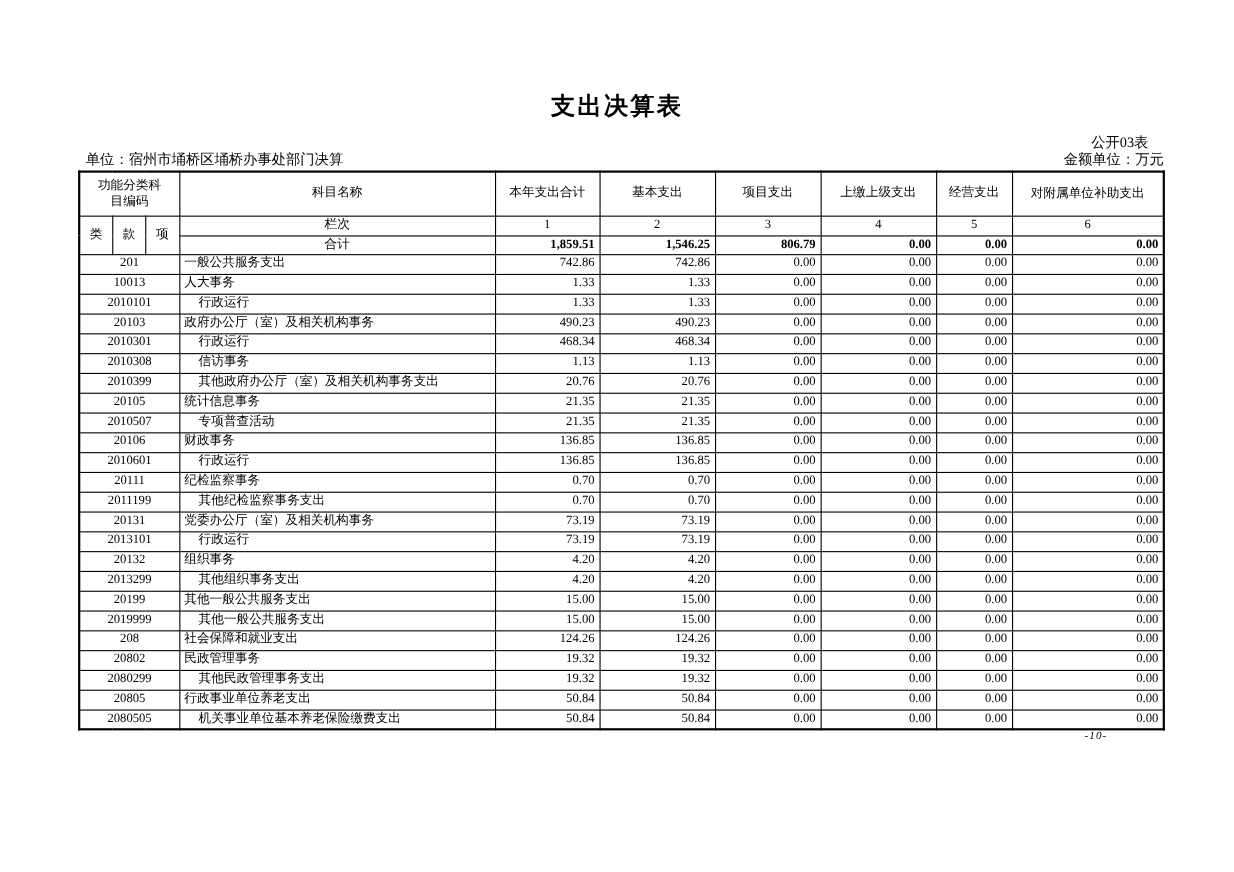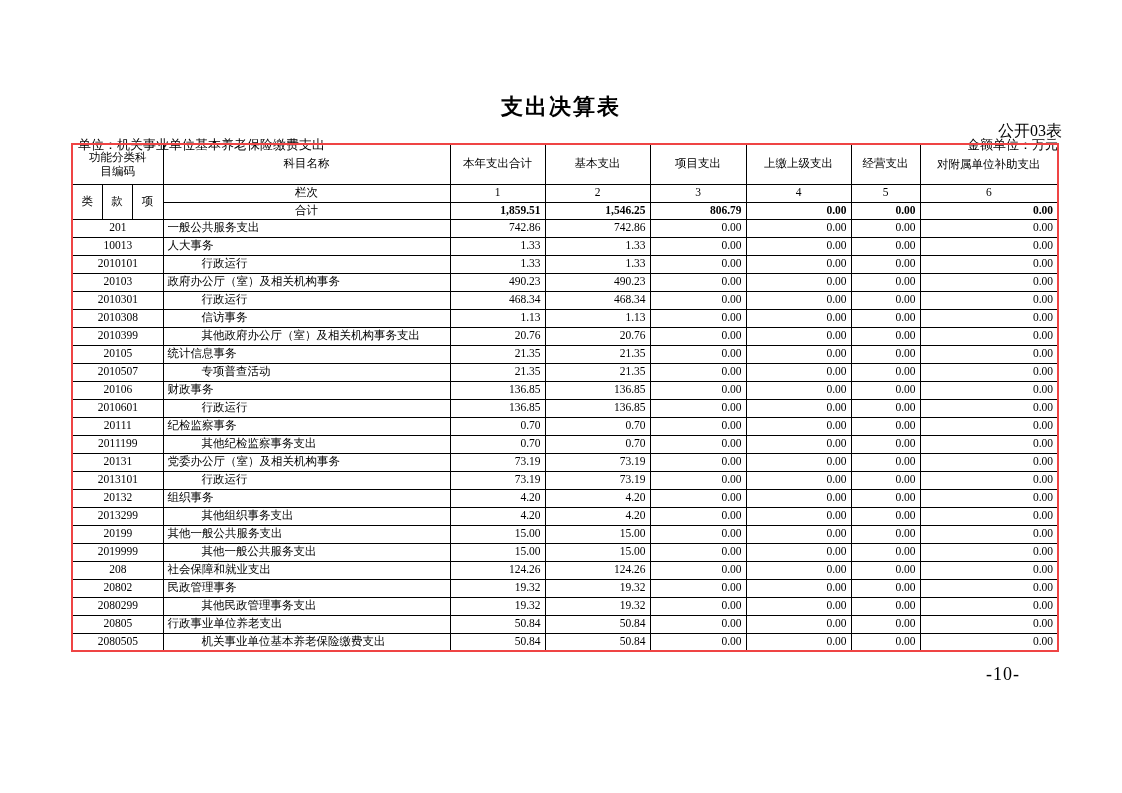--- a/index.html
+++ b/index.html
@@ -10,47 +10,47 @@
     color: #000000;
     font-family: "Liberation Serif", "DejaVu Serif", serif;
   }
   .sheet {
     position: relative;
     width: 1122px; height: 793px;
     overflow: hidden;
   }
   .doc-title {
     position: absolute;
-    top: 92px; left: 0; width: 100%;
+    top: 82px; left: 0; width: 100%;
     margin: 0;
     text-align: center;
     font-size: 22px;
     font-weight: bold;
     letter-spacing: 2px;
   }
   .table-code {
     position: absolute;
-    top: 121px; right: 60px;
-    font-size: 16px;
+    top: 121px; right: 78px;
+    font-size: 13px;
   }
   .meta-row {
     position: absolute;
     top: 136px; left: 78px; right: 64px;
     display: flex;
     justify-content: space-between;
     font-size: 13px;
   }
   table.report {
     position: absolute;
-    top: 143px; left: 71px;
+    top: 155px; left: 71px;
     width: 986px;
     border-collapse: collapse;
     table-layout: fixed;
     font-size: 11.5px;
-    border: 2px solid #ef4444;
+    border: 2px solid #000000;
   }
   table.report th, table.report td {
     border: 1px solid #000;
     padding: 0 4px;
     overflow: hidden;
     white-space: nowrap;
     vertical-align: middle;
     line-height: 1.2;
   }
   table.report thead tr.hrow1 { height: 40px; }
@@ -66,40 +66,41 @@
     display: inline-block;
     white-space: normal;
     line-height: 1.25;
   }
   th.code-group .winner { max-width: 66px; }
   th.col-last .winner { max-width: 114px; }
   td.center { text-align: center; }
   td.num { text-align: right; padding-right: 5px; }
   td.code { text-align: center; padding-left: 5px; }
   td.name { text-align: left; padding-left: 6px; }
-  td.name.indent { padding-left: 38px; }
+  td.name.indent { padding-left: 17px; }
   tr.total-row td.num { font-weight: bold; }
   .page-number {
     position: absolute;
     top: 664px; left: 986px;
-    font-size: 18px;
+    font-size: 10px;
     letter-spacing: 1px;
+    font-style: italic;
   }
 </style>
 </head>
 <body>
 
 <div class="sheet">
 
   <h1 class="doc-title">支出决算表</h1>
 
   <div class="table-code">公开03表</div>
 
   <div class="meta-row">
-    <span>单位：机关事业单位基本养老保险缴费支出</span>
+    <span>单位：宿州市埇桥区埇桥办事处部门决算</span>
     <span>金额单位：万元</span>
   </div>
 
   <table class="report">
     <colgroup>
       <col style="width:30px">
         <col style="width:30px">
         <col style="width:31px">
       <col style="width:287px">
       <col style="width:95px">

